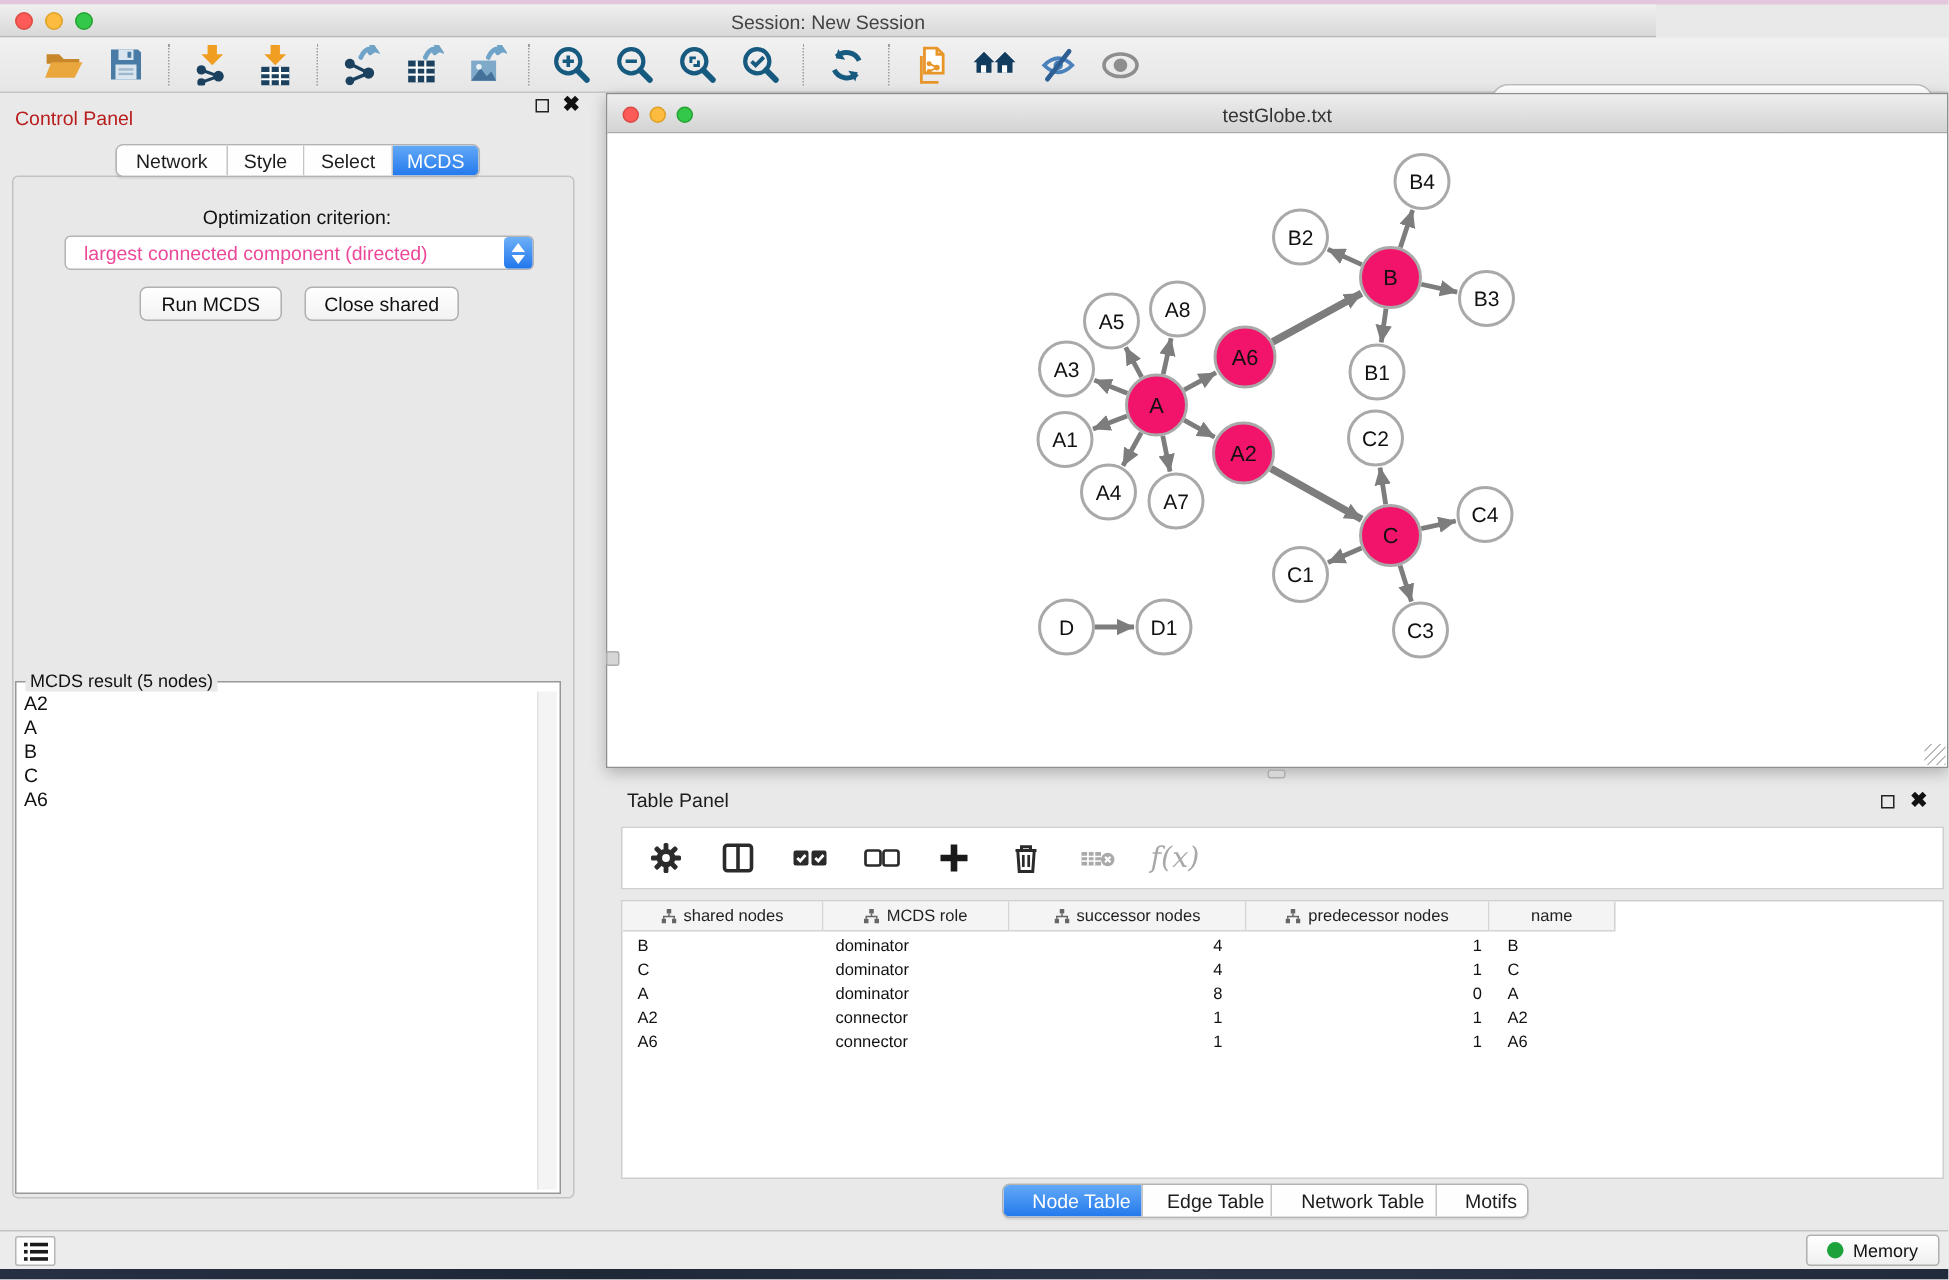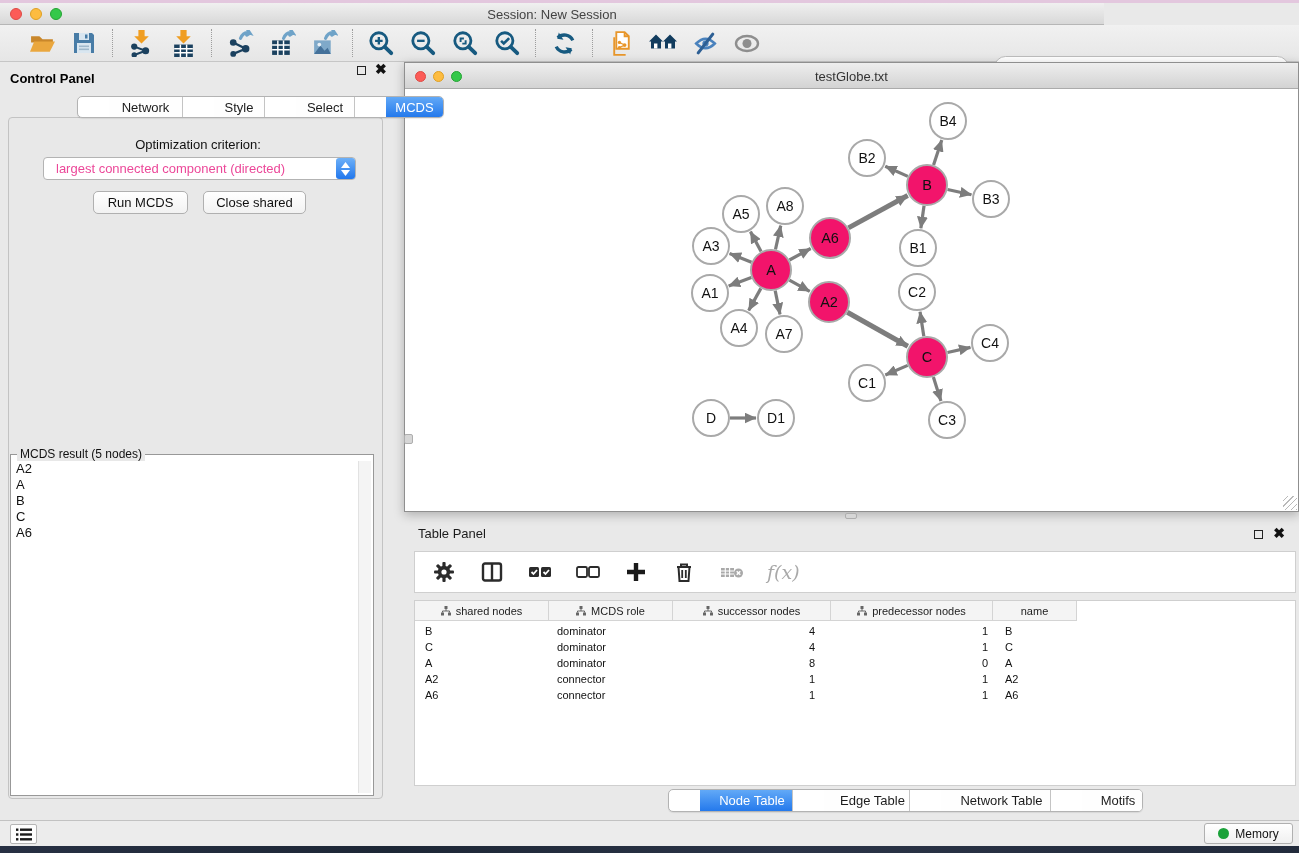--- a/index.html
+++ b/index.html
@@ -23,30 +23,30 @@
     display:flex; align-items:center; padding-left:14px; }
   .tb-group { display:flex; align-items:center; gap:12px; padding:0 13px; }
   .tb-sep { width:1px; height:28px; border-left:1px dotted #9d9d9d; }
   .tb-btn { width:30px; height:30px; display:flex; align-items:center; justify-content:center; }
   .search-wrap { position:absolute; right:10px; top:31px; width:295px; height:23px;
     background:#fff; border:1px solid #bdbdbd; border-radius:12px; display:flex; align-items:center; padding-left:7px; }
   .search-wrap input { border:none; outline:none; flex:1; font-size:12px; background:transparent; height:18px; }
 
   
   .control-panel { position:absolute; left:0; top:62px; width:396px; height:744px; }
-  .cp-header { position:absolute; left:10px; top:9px; font-size:13px; color:#000000;font-weight:bold; }
+  .cp-header { position:absolute; left:10px; top:9px; font-size:13px; color:#b91c1c; }
   .panel-float { position:absolute; width:9px; height:9px; border:1.5px solid #222; top:4px; }
   .panel-close { position:absolute; font-size:14px; font-weight:900; color:#111; top:-1px; line-height:16px; }
   .cp-body { position:absolute; left:8px; top:55px; width:375px; height:682px;
     border:1px solid #c3c3c3; border-radius:4px; background:#e8e8e8; }
   .seg-tabs { position:absolute; top:34px; left:77px; display:flex; height:22px; z-index:5;
     border:1px solid #b3b3b3; border-radius:5px; overflow:hidden; background:#fff;
     box-shadow:0 1px 1px rgba(0,0,0,.08); }
   .seg-tab { font-size:13px; color:#1c1c1c; background:#fefefe; display:flex; align-items:center;
-    justify-content:center; border-right:1px solid #c4c4c4; cursor:default;margin-left:31px; }
+    justify-content:center; border-right:1px solid #c4c4c4; cursor:default; }
   .seg-tab:last-child { border-right:none; }
   .seg-tab.sel { background:linear-gradient(#62a9f7,#2479ec); color:#fff; }
   .opt-label { position:absolute; left:0; right:0; top:75px; text-align:center; font-size:13px; color:#111; }
   .dropdown { position:absolute; left:43px; top:95px; width:313px; height:23px; background:#fff;
     border:1px solid #b3b3b3; border-radius:4px; display:flex; align-items:center; }
   .dropdown .dd-text { flex:1; font-size:13px; color:#ec4899; padding-left:12px; }
   .dd-stepper { width:19px; height:21px; border-radius:3px; background:linear-gradient(#6db0f8,#2277ec);
     margin-right:0px; display:flex; flex-direction:column; align-items:center; justify-content:center; gap:2px; }
   .btn { position:absolute; top:129px; height:23px; background:linear-gradient(#ffffff,#f2f2f2);
     border:1px solid #b0b0b0; border-radius:5px; font-size:13px; color:#111;

